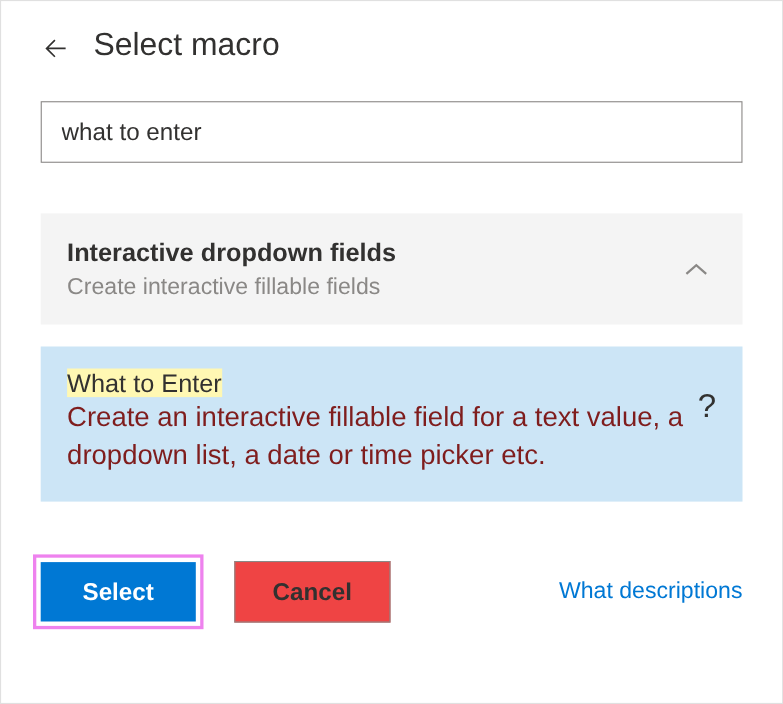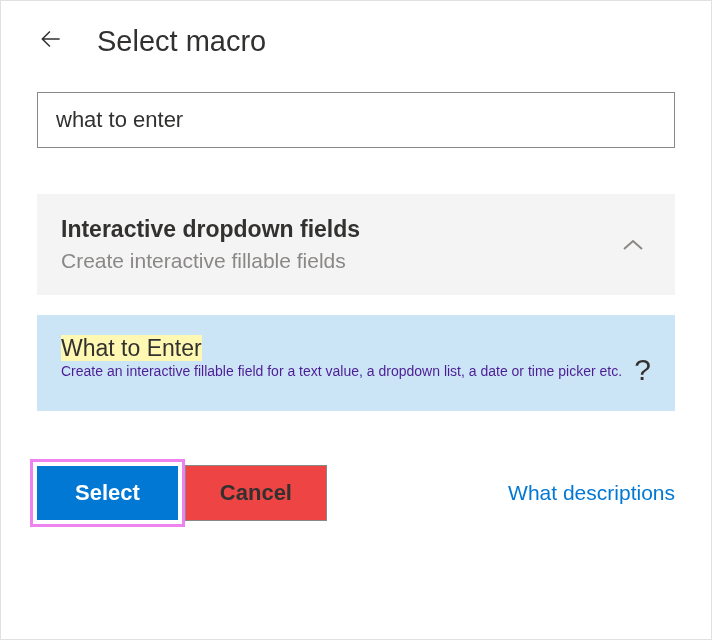--- a/index.html
+++ b/index.html
@@ -13,22 +13,22 @@
       width: 712px;
       height: 640px;
       overflow: hidden;
       border: 1px solid #e0e0e0;
     }
     .container {
       padding: 18px 36px 0 36px;
     }
     .header {
       display: flex;
-      align-items: flex-start;
-      gap: 32px;
+      align-items: flex-end;
+      gap: 20px;
       margin-bottom: 34px;
       margin-top: 6px;
     }
     .back-icon {
       cursor: pointer;
       width: 28px;
       height: 28px;
       display: flex;
       align-items: center;
       justify-content: center;
@@ -108,34 +108,35 @@
       font-size: 23px;
       font-weight: 400;
       color: #323130;
       margin-bottom: 12px;
       display: inline;
     }
     .highlight {
       background: #fff8b3;
     }
     .macro-desc {
-      font-size: 14px;
-      color: #4c1d95;
+      font-size: 25px;
+      color: #7f1d1d;
       line-height: 1.4;
     }
     .help-icon {
       font-size: 30px;
       color: #323130;
       cursor: pointer;
       padding-top: 18px;
       font-weight: 400;
     }
     .footer {
       display: flex;
       align-items: center;
+      gap: 28px;
       padding: 0 36px;
     }
     .select-btn-wrap {
       border: 3px solid #ee82ee;
       padding: 4px;
       margin-left: -7px;
     }
     .select-btn {
       background: #0078d4;
       color: #ffffff;

